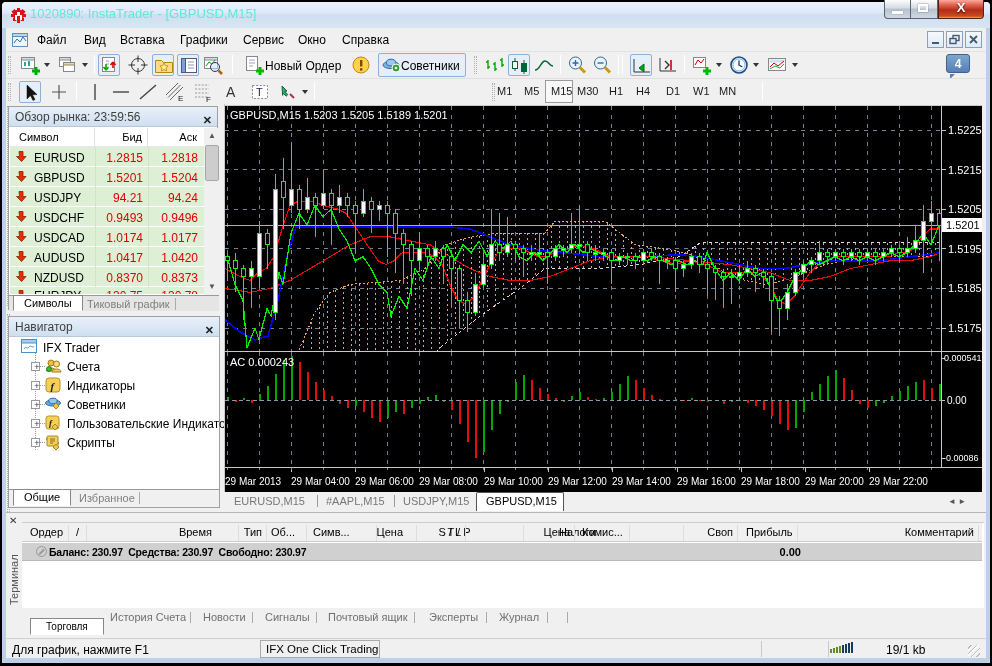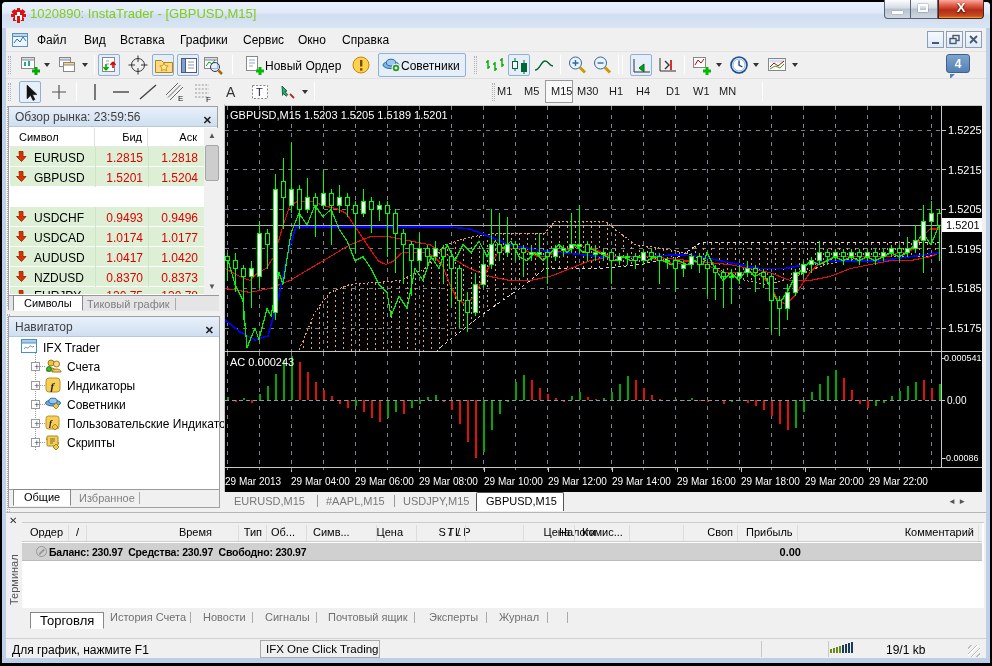--- a/index.html
+++ b/index.html
@@ -1,21 +1,21 @@
 <!DOCTYPE html>
 <html><head><meta charset="utf-8"><style>
 *{margin:0;padding:0;box-sizing:border-box}
 html,body{width:992px;height:666px;overflow:hidden}
 body{font-family:"Liberation Sans",sans-serif;background:#000;position:relative;font-size:11px}
 .abs{position:absolute}
 .win{position:absolute;left:0;top:0;width:992px;height:666px;background:#000}
 .frame{position:absolute;left:2px;top:2px;width:988px;height:661px;background:#bdd0e7;border-radius:4px 4px 0 0}
 .titlebar{position:absolute;left:2px;top:2px;width:988px;height:26px;border-radius:4px 4px 0 0;
  background:linear-gradient(#e9f1fb 0%,#dfeafa 40%,#cfdef1 50%,#d8e5f3 100%);}
-.titletext{position:absolute;left:30px;top:6px;font-size:13px;color:#84cc16;white-space:nowrap}
+.titletext{position:absolute;left:30px;top:6px;font-size:13px;color:#5eead4;white-space:nowrap}
 .client{position:absolute;left:6px;top:28px;width:980px;height:630px;background:#f0f0f0}
 .menubar{position:absolute;left:0;top:0;width:980px;height:24px;background:#f0f0f0;border-bottom:1px solid #e3e3e3}
 .menuitem{position:absolute;top:5px;font-size:12px;color:#000}
 .toolbar{position:absolute;left:0;width:980px;height:26px;background:#f0f0f0}
 .tbtn{position:absolute;top:2px;width:22px;height:22px;border-radius:2px}
 .pressed{background:#e6eef7;border:1px solid #8cb0d8}
 .sep{position:absolute;top:3px;width:1px;height:19px;background:#d8d8d8;border-right:1px solid #fff}
 .grip{position:absolute;top:4px;width:3px;height:18px;border-left:1px dotted #b0b0b0;border-right:1px dotted #b0b0b0}
 .tflabel{position:absolute;top:6px;font-size:11px;color:#1a1a1a}
 .panel{position:absolute;background:#fff;border:1px solid #a0a0a0}
@@ -287,20 +287,30 @@
         <div class="mwrow" style="top:60px">
           <div class="abs" style="left:5px;top:3px"><svg width="13" height="13" viewBox="0 0 13 13" style="">
               <path d="M4 1.5 h4 v5 h3 L6.5 11.5 L1.5 6.5 h3 z" fill="#e03000" stroke="#902000" stroke-width="0.8"></path>
             </svg></div>
           <div class="sym">GBPUSD</div>
           <div class="bid" style="left:73px">1.5201</div>
           <div class="bid" style="left:128px">1.5204</div>
           <div class="abs" style="left:85px;top:0;width:1px;height:20px;background:#cfe4c8"></div>
           <div class="abs" style="left:138px;top:0;width:1px;height:20px;background:#cfe4c8"></div>
         </div>
+        <div class="mwrow" style="top:80px">
+          <div class="abs" style="left:5px;top:3px"><svg width="13" height="13" viewBox="0 0 13 13" style="">
+              <path d="M4 1.5 h4 v5 h3 L6.5 11.5 L1.5 6.5 h3 z" fill="#e03000" stroke="#902000" stroke-width="0.8"></path>
+            </svg></div>
+          <div class="sym">USDJPY</div>
+          <div class="bid" style="left:73px">94.21</div>
+          <div class="bid" style="left:128px">94.24</div>
+          <div class="abs" style="left:85px;top:0;width:1px;height:20px;background:#cfe4c8"></div>
+          <div class="abs" style="left:138px;top:0;width:1px;height:20px;background:#cfe4c8"></div>
+        </div>
         <div class="mwrow" style="top:100px">
           <div class="abs" style="left:5px;top:3px"><svg width="13" height="13" viewBox="0 0 13 13" style="">
               <path d="M4 1.5 h4 v5 h3 L6.5 11.5 L1.5 6.5 h3 z" fill="#e03000" stroke="#902000" stroke-width="0.8"></path>
             </svg></div>
           <div class="sym">USDCHF</div>
           <div class="bid" style="left:73px">0.9493</div>
           <div class="bid" style="left:128px">0.9496</div>
           <div class="abs" style="left:85px;top:0;width:1px;height:20px;background:#cfe4c8"></div>
           <div class="abs" style="left:138px;top:0;width:1px;height:20px;background:#cfe4c8"></div>
         </div>
@@ -470,21 +480,21 @@
           <div class="colsep" style="left:956px"></div>
         </div>
         <div class="abs" style="left:0;top:20px;width:960px;height:18px;background:#d0d0d0;border-bottom:1px solid #bbb">
           <div class="abs" style="left:14px;top:3px;width:11px;height:11px;border:1.5px solid #999;border-radius:50%"></div>
           <div class="abs" style="left:16px;top:8px;width:7px;height:1.5px;background:#999;transform:rotate(-45deg)"></div>
           <div class="abs ttxt" style="left:27px;top:3px;font-weight:700;font-size:10.5px;letter-spacing:-0.2px;white-space:nowrap">Баланс: 230.97&nbsp;&nbsp;Средства: 230.97&nbsp;&nbsp;Свободно: 230.97</div>
           <div class="abs ttxt" style="left:679px;top:3px;width:100px;text-align:right;font-weight:700">0.00</div>
         </div>
       </div>
       <div class="abs" style="left:16px;top:95px;width:962px;height:24px;background:#f0f0f0">
-        <div class="abs atab" style="left:8px;top:4px;height:17px;padding:0 9px;font-size:13px;line-height:16px">Торговля</div>
+        <div class="abs atab" style="left:8px;top:10px;height:17px;padding:0 15px;font-size:10px;line-height:16px">Торговля</div>
         <div class="abs" style="left:88px;top:3px;font-size:11px;color:#707070">История Счета</div>
         <div class="abs" style="left:181px;top:3px;font-size:11px;color:#707070">Новости</div>
         <div class="abs" style="left:243px;top:3px;font-size:11px;color:#707070">Сигналы</div>
         <div class="abs" style="left:306px;top:3px;font-size:11px;color:#707070">Почтовый ящик</div>
         <div class="abs" style="left:407px;top:3px;font-size:11px;color:#707070">Эксперты</div>
         <div class="abs" style="left:477px;top:3px;font-size:11px;color:#707070">Журнал</div>
         <div class="abs" style="left:168px;top:4px;width:1px;height:11px;background:#aaa"></div>
         <div class="abs" style="left:230px;top:4px;width:1px;height:11px;background:#aaa"></div>
         <div class="abs" style="left:294px;top:4px;width:1px;height:11px;background:#aaa"></div>
         <div class="abs" style="left:392px;top:4px;width:1px;height:11px;background:#aaa"></div>

